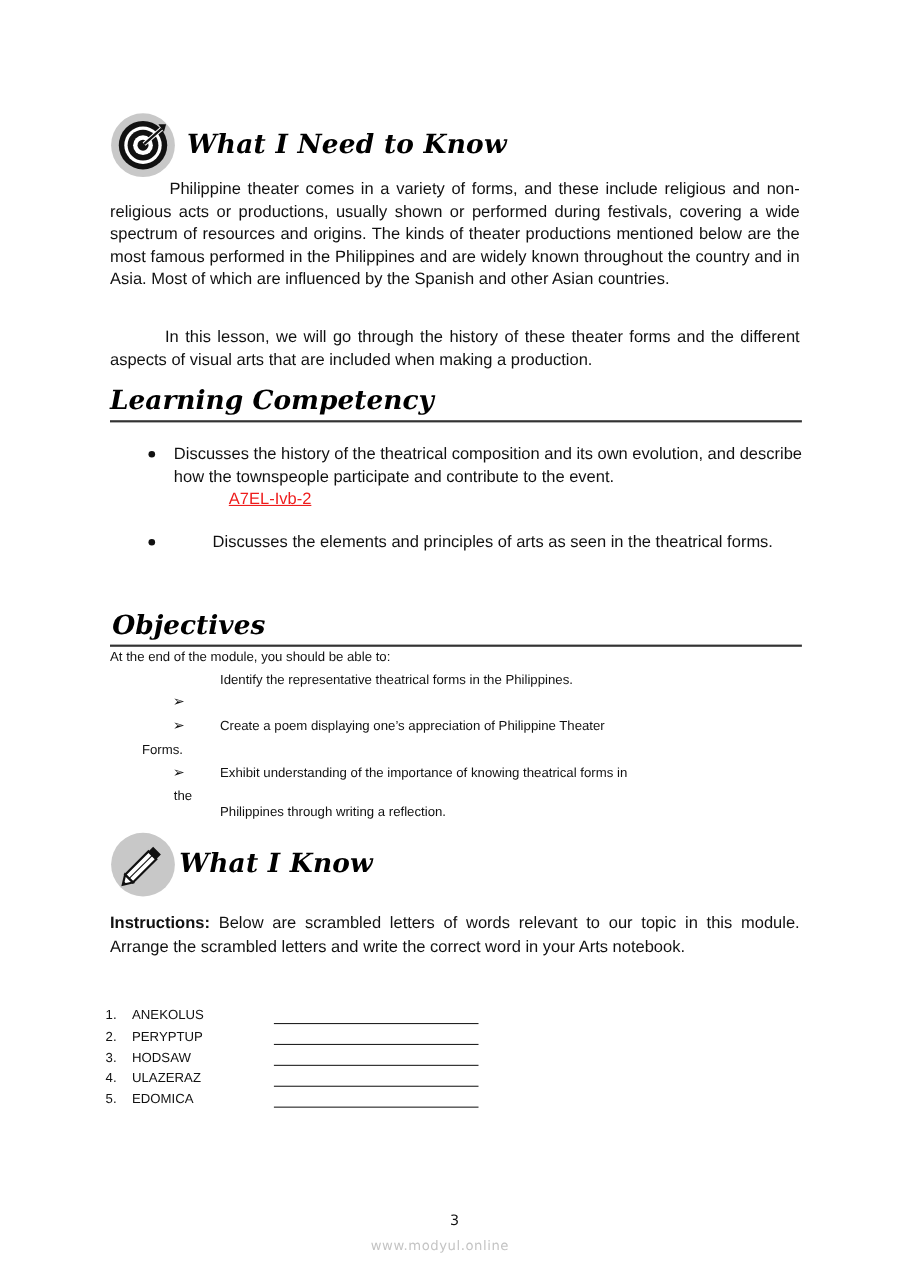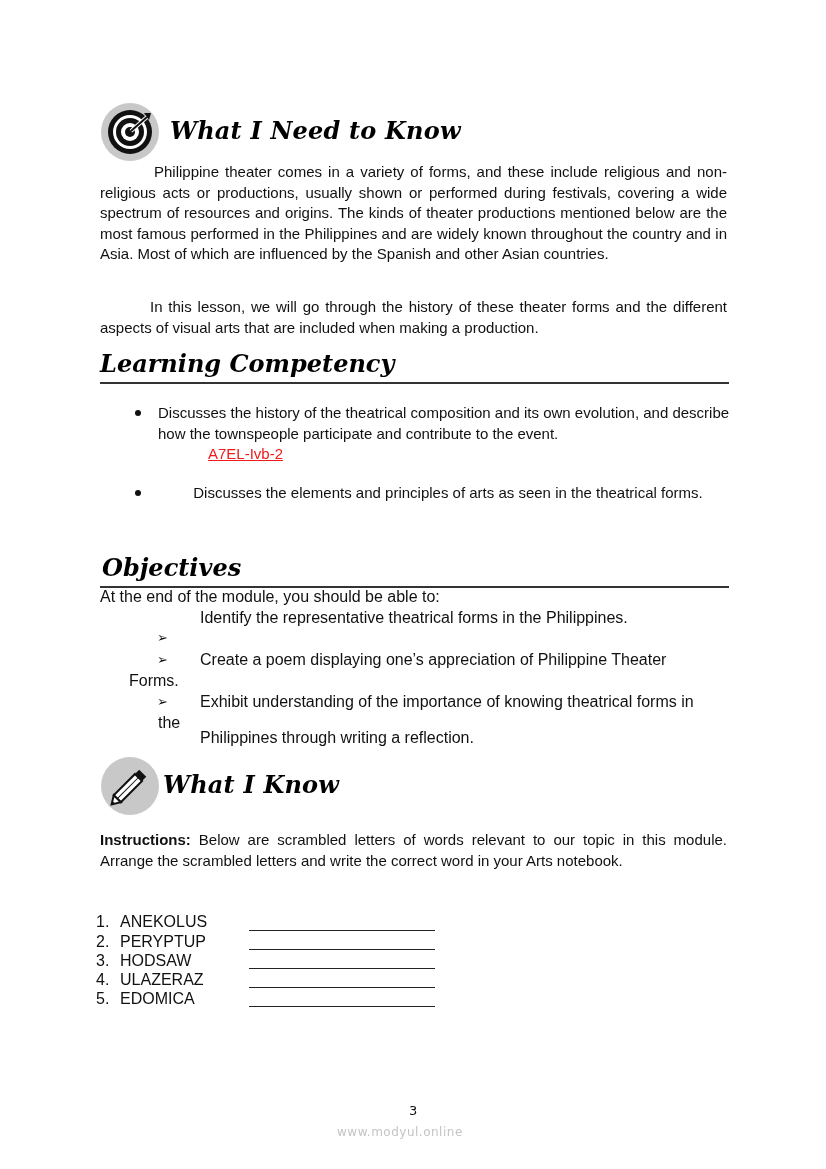--- a/index.html
+++ b/index.html
@@ -8,21 +8,21 @@
   .abs { position: absolute; }
   .body-text { font-size: 15px; line-height: 20.6px; }
   .justify { text-align: justify; text-align-last: left; }
   .heading-ico { font-family: "DejaVu Serif", serif; font-weight: bold; font-style: italic; font-size: 24px; color: #000; white-space: nowrap; letter-spacing: 0.2px; }
   .section-title { font-family: "DejaVu Serif", serif; font-weight: bold; font-style: italic; font-size: 24px; color: #000; white-space: nowrap; }
   .rule { position: absolute; height: 1.5px; background: #333; }
   .icon-circle { position: absolute; width: 58px; height: 58px; border-radius: 50%; background: #c8c8c8; }
   .red { color: #ee1c1c; }
   .bullet-dot { position: absolute; width: 6px; height: 6px; border-radius: 50%; background: #111; }
   .arrow { position: absolute; font-size: 13px; line-height: 20px; }
-  .line { white-space: nowrap; font-size: 16px; line-height: 20px; position: absolute; }
+  .line { white-space: nowrap; font-size: 12px; line-height: 20px; position: absolute; }
   .blank { position: absolute; height: 1px; background: #222; width: 186px; }
   .footer-num { font-family: "DejaVu Sans", sans-serif; font-size: 13px; color: #111; }
   .footer-url { font-family: "DejaVu Sans", sans-serif; font-size: 12px; color: #c4c4c4; letter-spacing: 0.5px; }
 </style>
 </head>
 <body>
 
 <div class="icon-circle" style="left:101px; top:103px;">
   <svg width="58" height="58" viewBox="0 0 58 58">
     <circle cx="29" cy="29" r="22" fill="#111"></circle>

